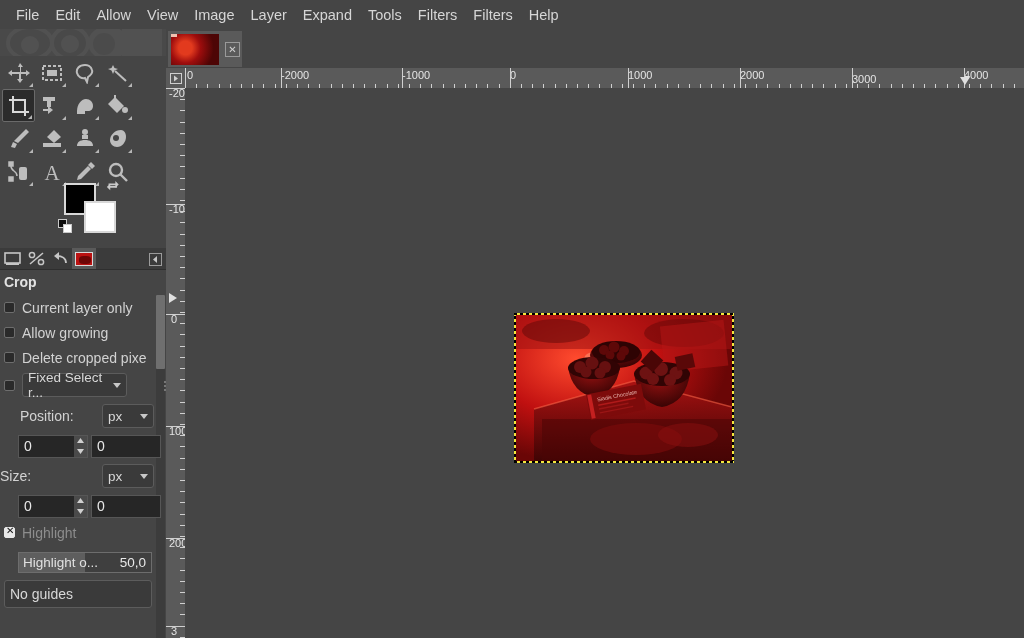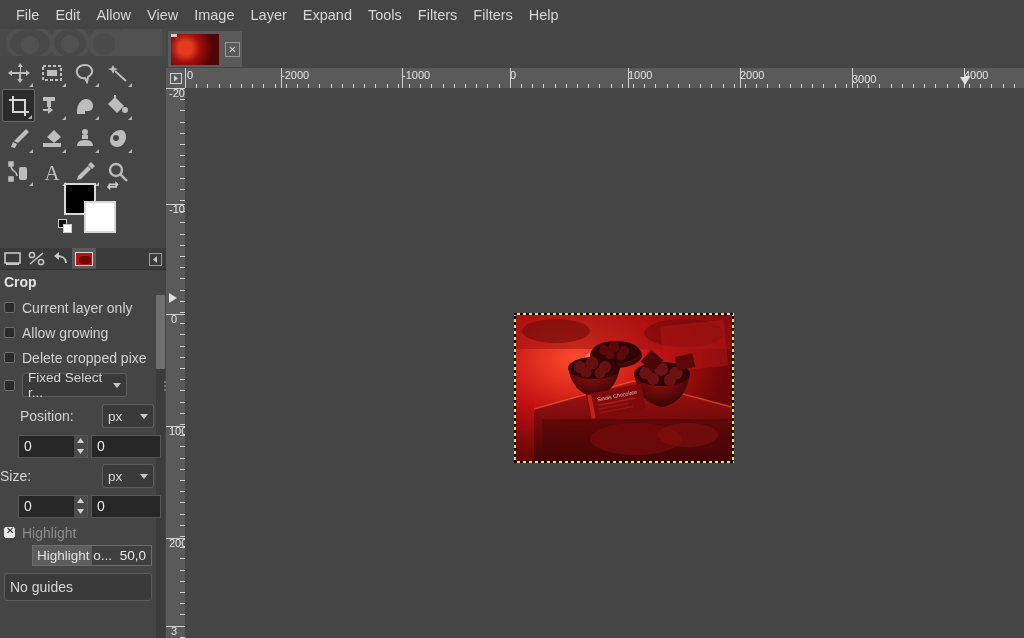--- a/index.html
+++ b/index.html
@@ -478,21 +478,21 @@
           <div class="spin" style="margin-left:3px;width:70px;">
             <span>0</span>
           </div>
         </div>
 
         <div class="checkrow dim">
           <span class="cbox checked"></span>
           <span class="lbl">Highlight</span>
         </div>
 
-        <div style="padding-left:32px;padding-right:14px;">
+        <div style="padding-left:18px;padding-right:14px;margin-top:7px;">
           <div class="slider">
             <span class="fill" style="width:50%"></span>
             <span class="stxt">Highlight o...</span>
             <span class="sval">50,0</span>
           </div>
         </div>
 
         <div style="padding:7px 14px 0 4px;">
           <div class="combo" style="height:28px;font-size:14px;">
             <span>No guides</span>

